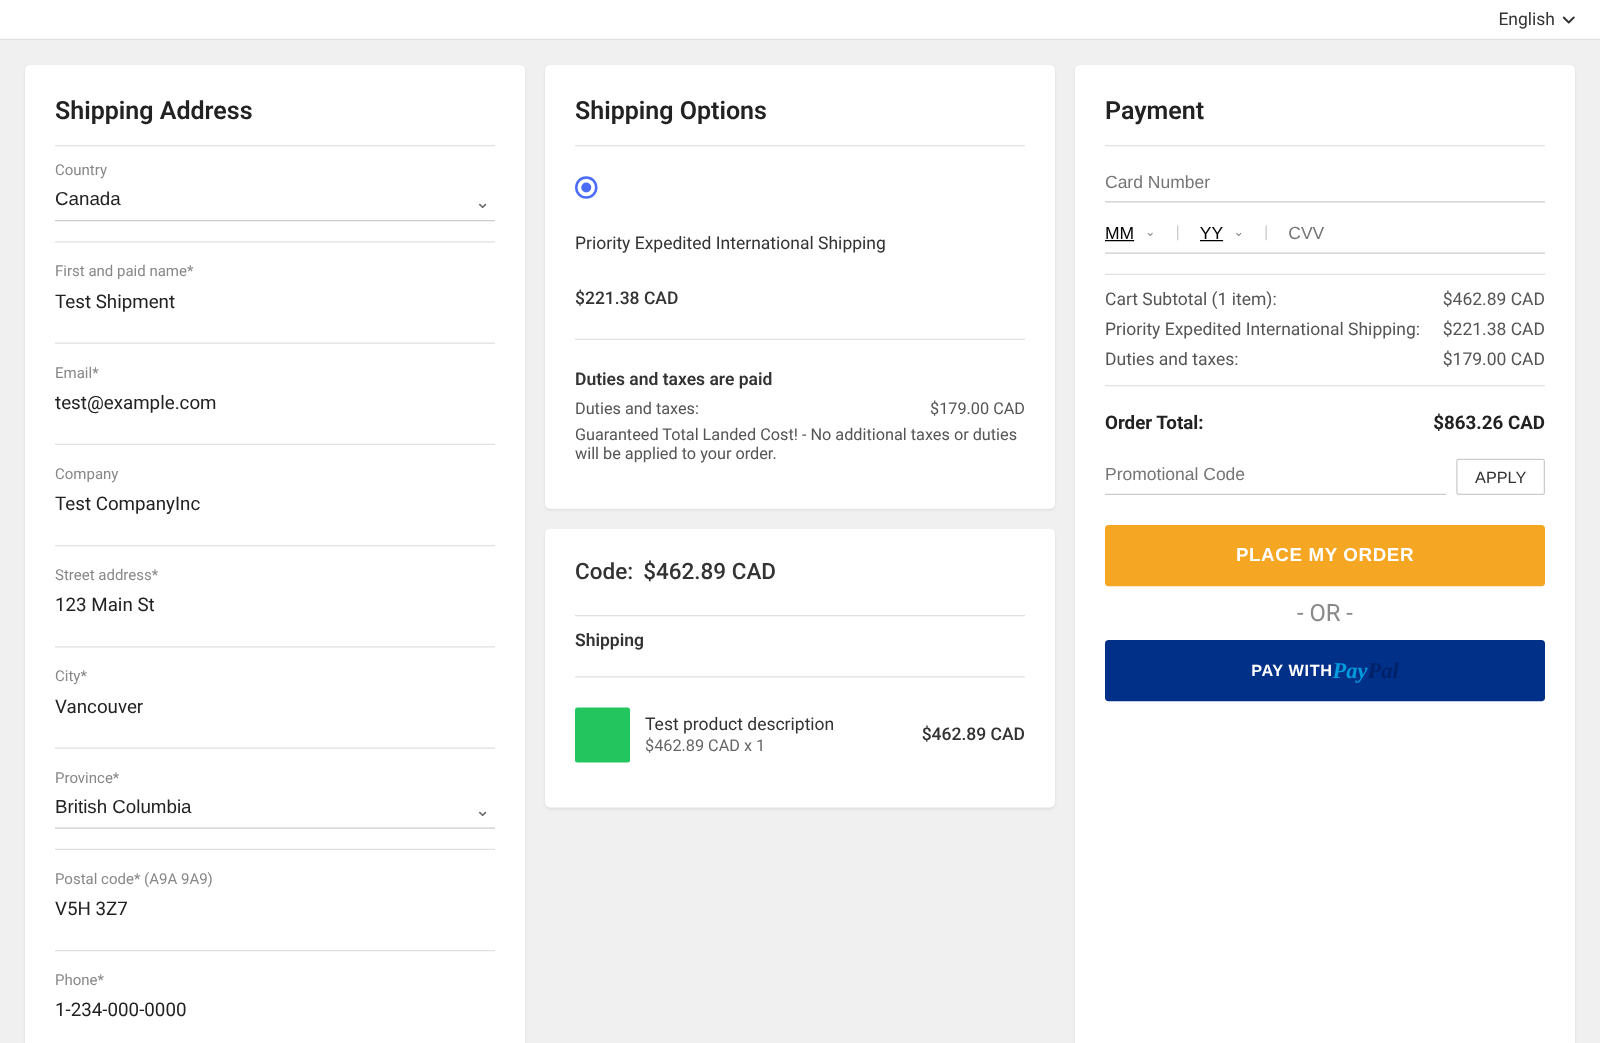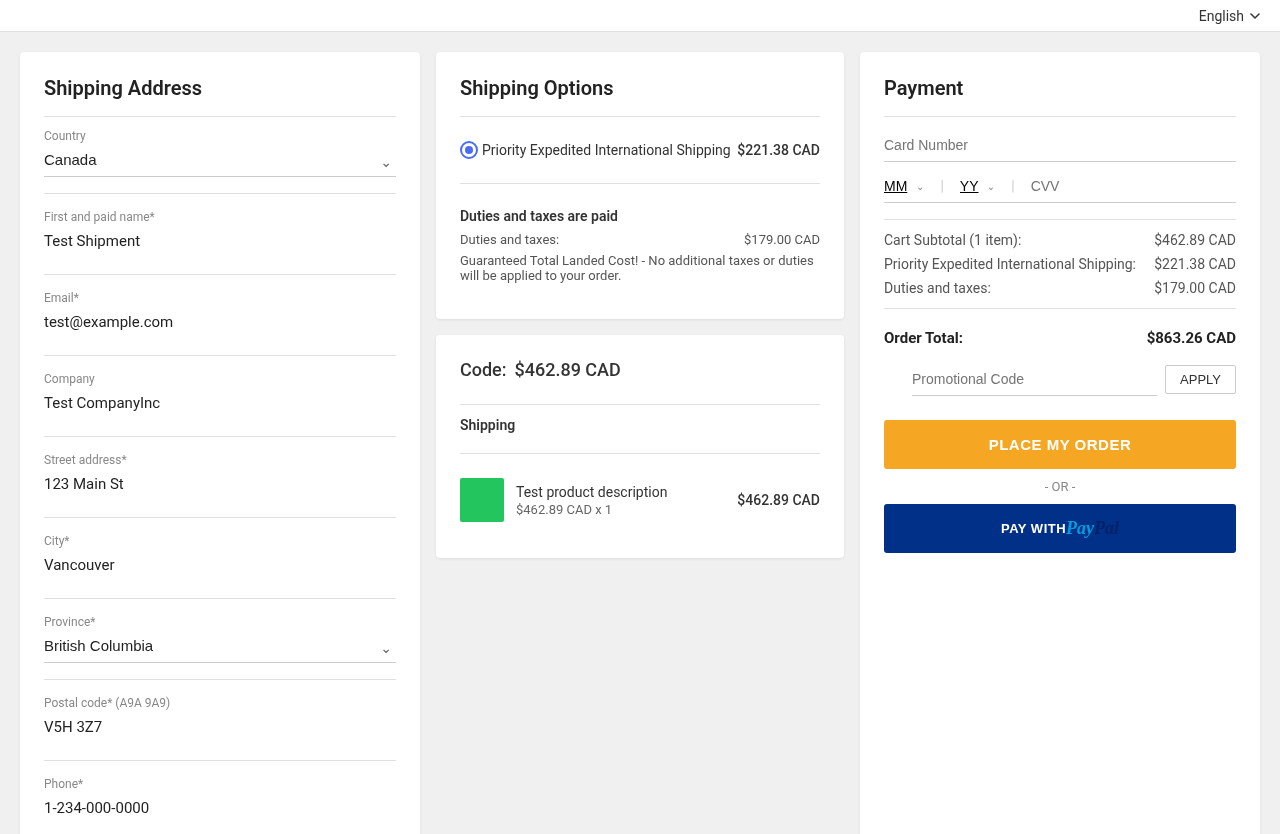--- a/index.html
+++ b/index.html
@@ -105,23 +105,24 @@
       color: #666;
     }
     .field-divider {
       border: none;
       border-top: 1px solid #e0e0e0;
       margin: 4px 0 16px 0;
     }
     
     .shipping-option {
       display: flex;
-      align-items: center;
-      gap: 4px;
+      align-items: flex-start;
+      gap: 28px;
       padding: 12px 0;
+      flex-direction: column;
     }
     .radio-circle {
       width: 18px;
       height: 18px;
       border-radius: 50%;
       border: 2px solid #4a6cf7;
       display: flex;
       align-items: center;
       justify-content: center;
       flex-shrink: 0;
@@ -263,25 +264,24 @@
       display: flex;
       justify-content: space-between;
       margin-top: 8px;
       padding-top: 8px;
       font-weight: 700;
       font-size: 15px;
       color: #222;
     }
     .promo-row {
       display: flex;
-      align-items: center;
+      align-items: flex-end;
       gap: 8px;
       margin-top: 16px;
       margin-bottom: 16px;
-      margin-left: 28px;
     }
     .promo-input {
       flex: 1;
       border: none;
       border-bottom: 1px solid #ccc;
       padding: 8px 0;
       font-size: 14px;
       color: #aaa;
       outline: none;
       background: transparent;
@@ -305,21 +305,21 @@
       font-size: 15px;
       font-weight: 600;
       letter-spacing: 0.5px;
       cursor: pointer;
       border-radius: 3px;
       margin-top: 8px;
     }
     .or-divider {
       text-align: center;
       color: #888;
-      font-size: 13px;
+      font-size: 19px;
       margin: 10px 0;
     }
     .paypal-btn {
       width: 100%;
       background: #003087;
       color: #fff;
       border: none;
       padding: 14px;
       font-size: 15px;
       font-weight: 600;

